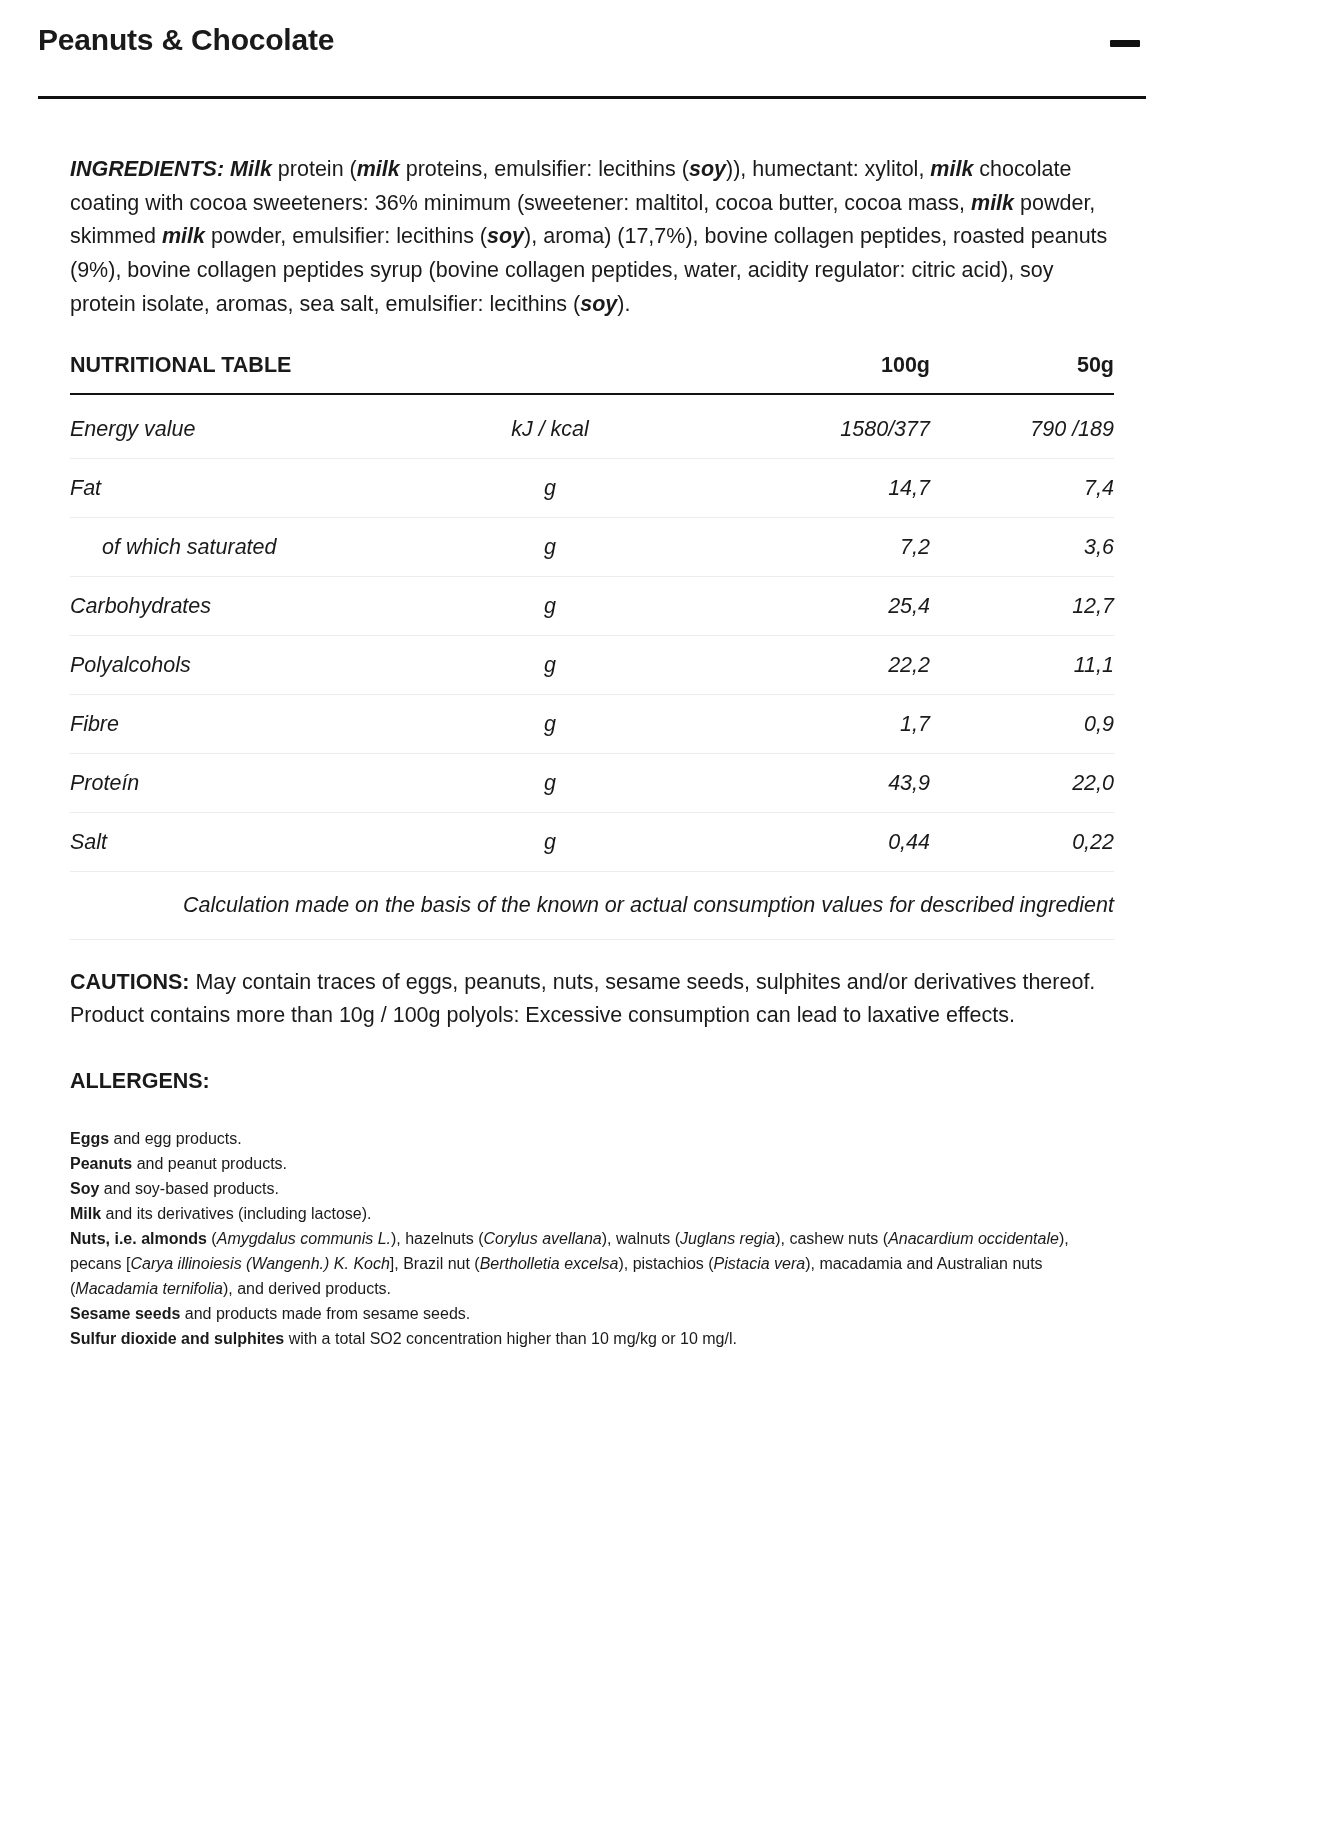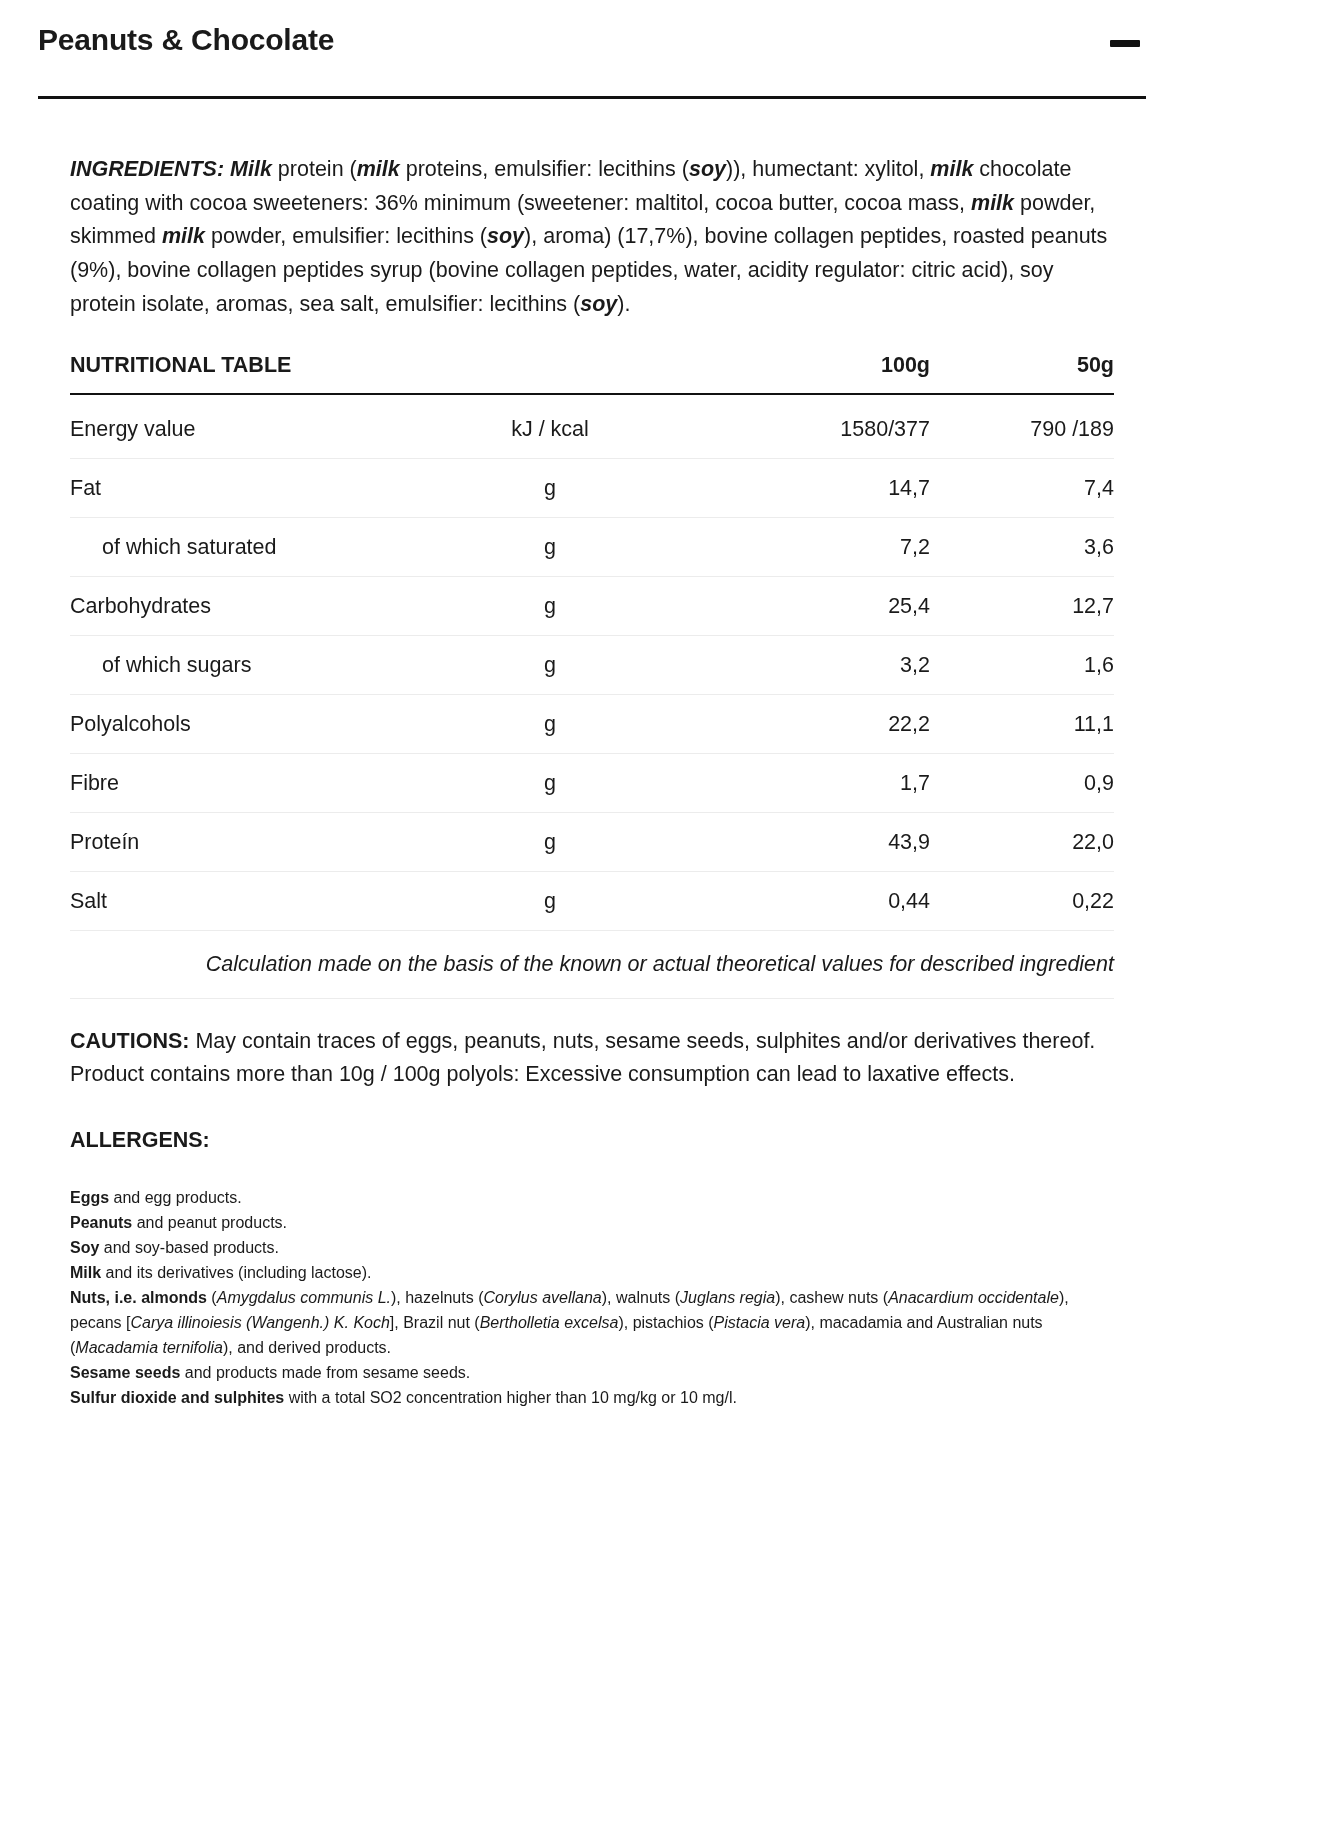--- a/index.html
+++ b/index.html
@@ -89,20 +89,21 @@
   th.c-name { text-align: left; width: 360px; }
   th.c-unit { text-align: left; width: 240px; }
   th.c-v1   { text-align: right; width: 260px; }
   th.c-v2   { text-align: right; }
 
   table.nutri td {
     padding: 17px 0 16px 0;
     border-bottom: 1px solid #ececec;
     font-weight: normal;
     color: #1a1a1a;
+    font-style: italic;
   }
   td.c-name { text-align: left; }
   td.c-name.indent { padding-left: 32px; }
   td.c-unit { text-align: center; }
   td.c-v1, td.c-v2 { text-align: right; }
   table.nutri tr:first-child td { padding-top: 22px; }
 
   td.note {
     text-align: right;
     font-style: italic;
@@ -179,26 +180,20 @@
             <td class="c-v1">7,2</td>
             <td class="c-v2">3,6</td>
           </tr>
           <tr>
             <td class="c-name">Carbohydrates</td>
             <td class="c-unit">g</td>
             <td class="c-v1">25,4</td>
             <td class="c-v2">12,7</td>
           </tr>
           <tr>
-            <td class="c-name indent">of which sugars</td>
-            <td class="c-unit">g</td>
-            <td class="c-v1">3,2</td>
-            <td class="c-v2">1,6</td>
-          </tr>
-          <tr>
             <td class="c-name">Polyalcohols</td>
             <td class="c-unit">g</td>
             <td class="c-v1">22,2</td>
             <td class="c-v2">11,1</td>
           </tr>
           <tr>
             <td class="c-name">Fibre</td>
             <td class="c-unit">g</td>
             <td class="c-v1">1,7</td>
             <td class="c-v2">0,9</td>
@@ -209,21 +204,21 @@
             <td class="c-v1">43,9</td>
             <td class="c-v2">22,0</td>
           </tr>
           <tr>
             <td class="c-name">Salt</td>
             <td class="c-unit">g</td>
             <td class="c-v1">0,44</td>
             <td class="c-v2">0,22</td>
           </tr>
           <tr>
-            <td class="note" colspan="4">Calculation made on the basis of the known or actual theoretical values for described ingredient</td>
+            <td class="note" colspan="4">Calculation made on the basis of the known or actual consumption values for described ingredient</td>
           </tr>
         </tbody>
     </table>
 
     <p class="cautions"><b>CAUTIONS:</b> May contain traces of eggs, peanuts, nuts, sesame seeds, sulphites and/or derivatives thereof. Product contains more than 10g / 100g polyols: Excessive consumption can lead to laxative effects.</p>
 
     <p class="allergens-heading">ALLERGENS:</p>
 
     <p class="allergens-list" id="allergens-list">
         <span class="a-line"><b>Eggs</b> and egg products.</span>

